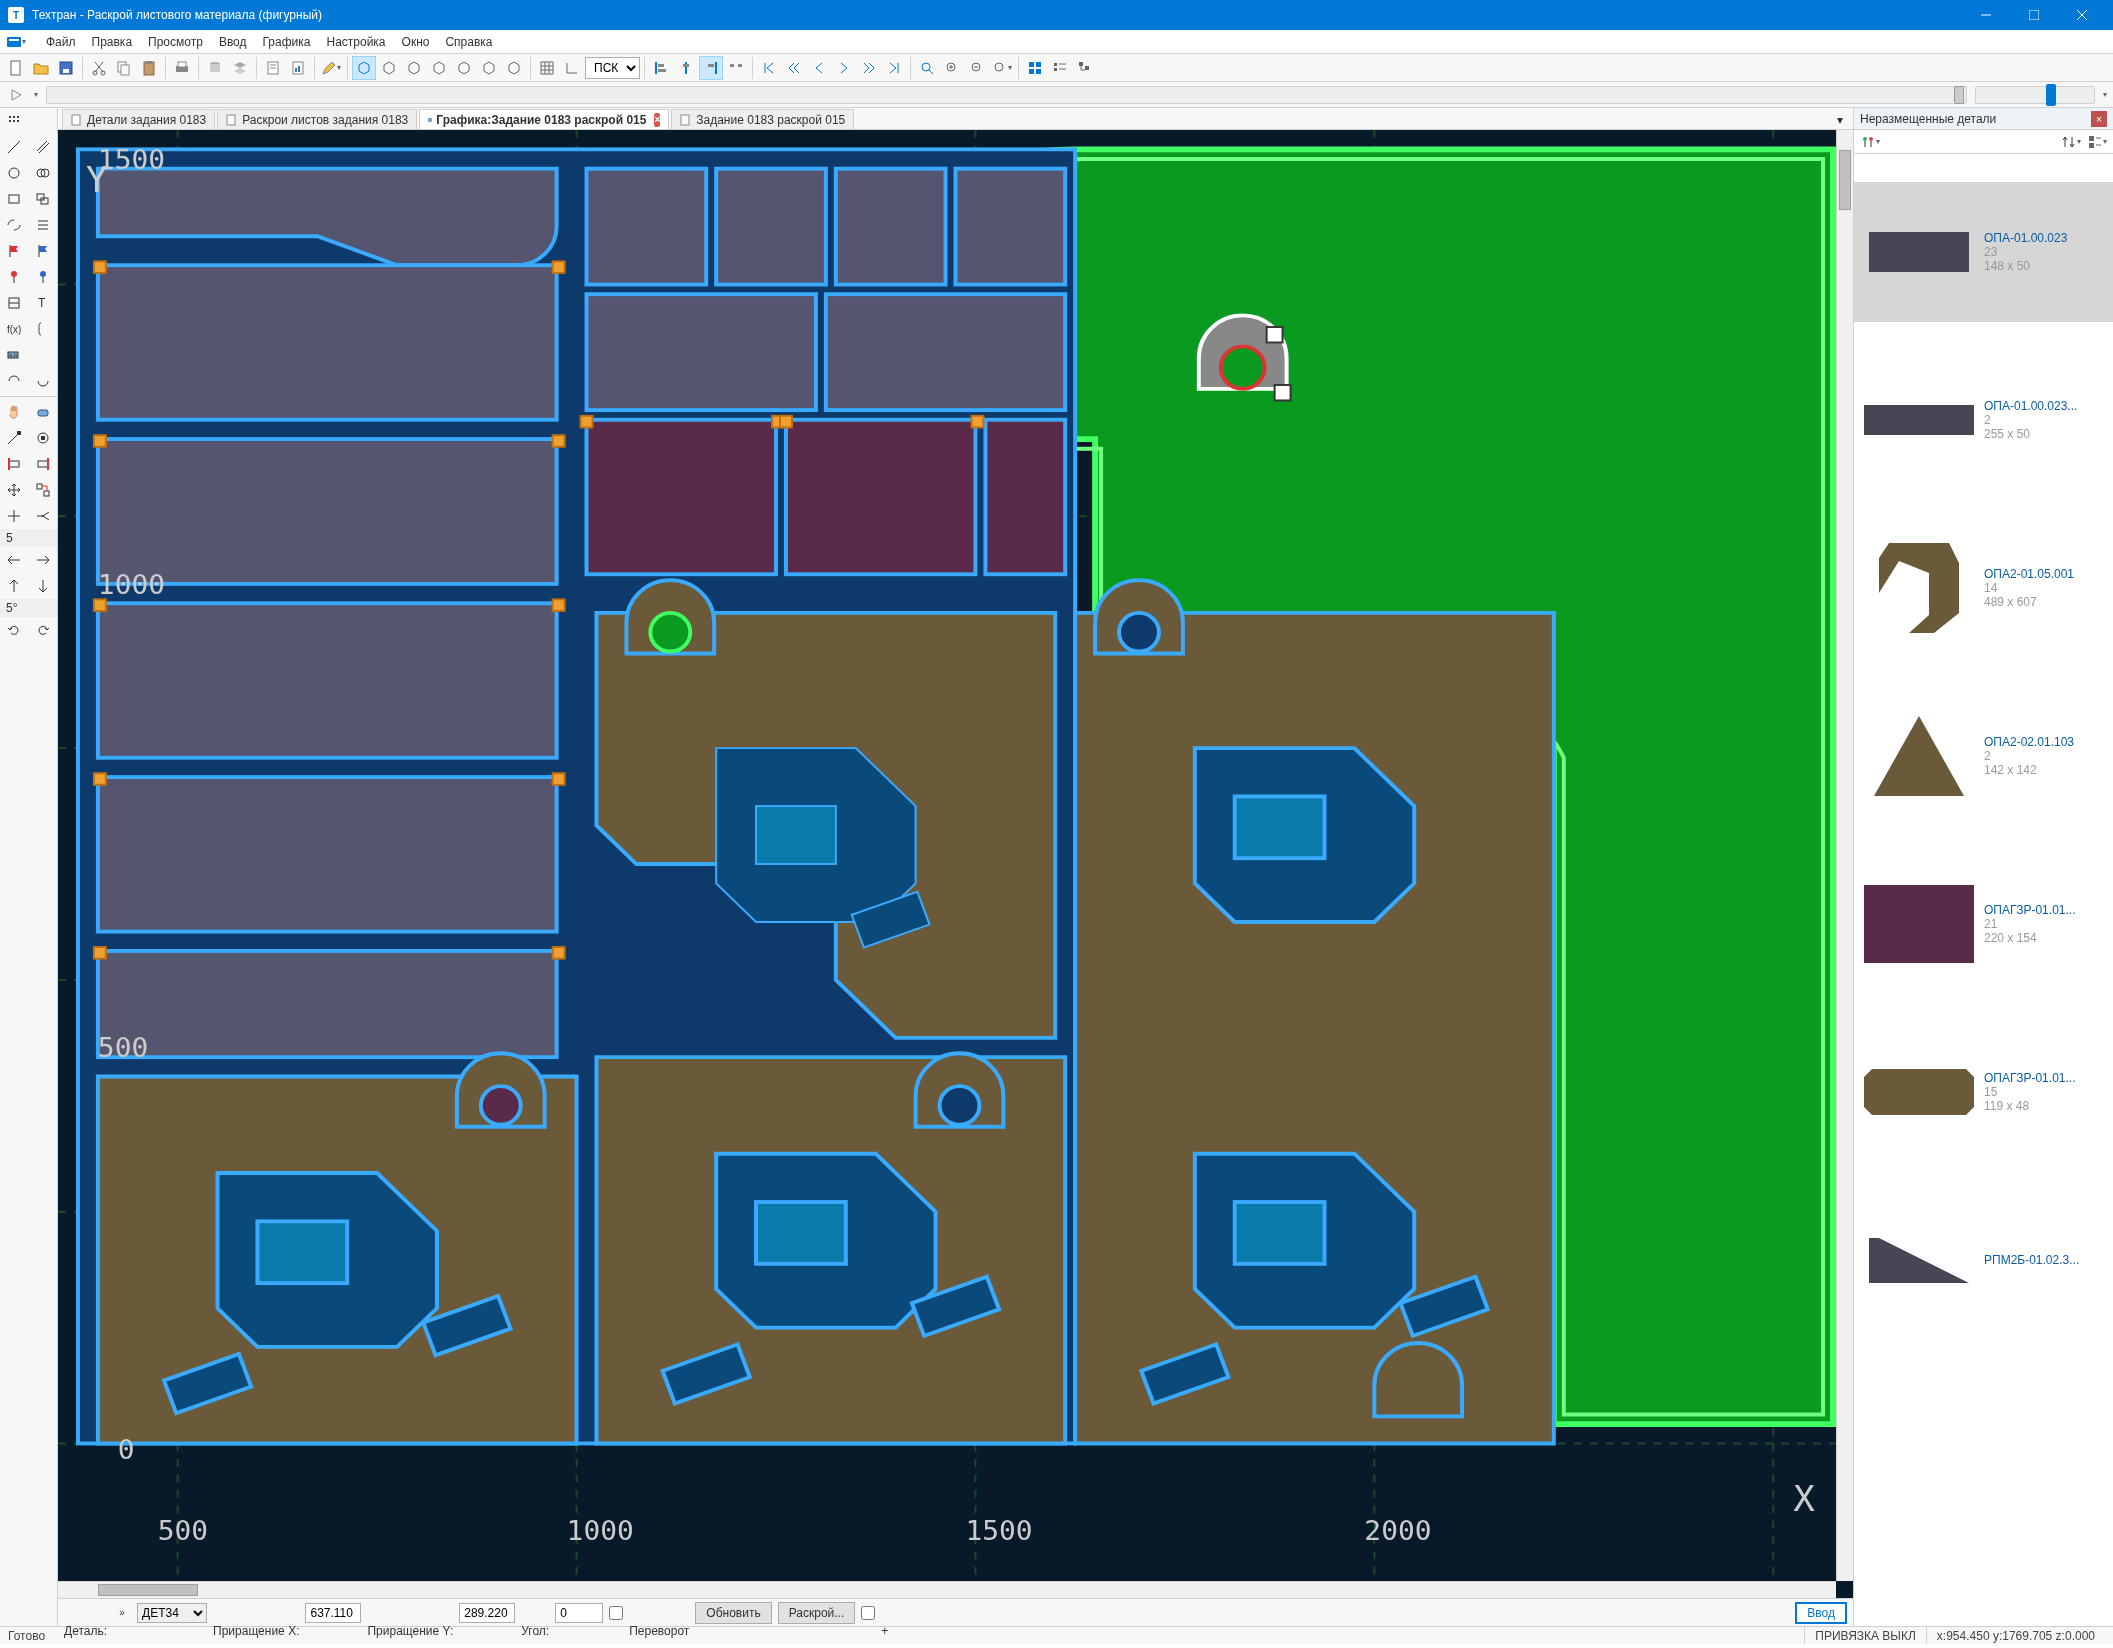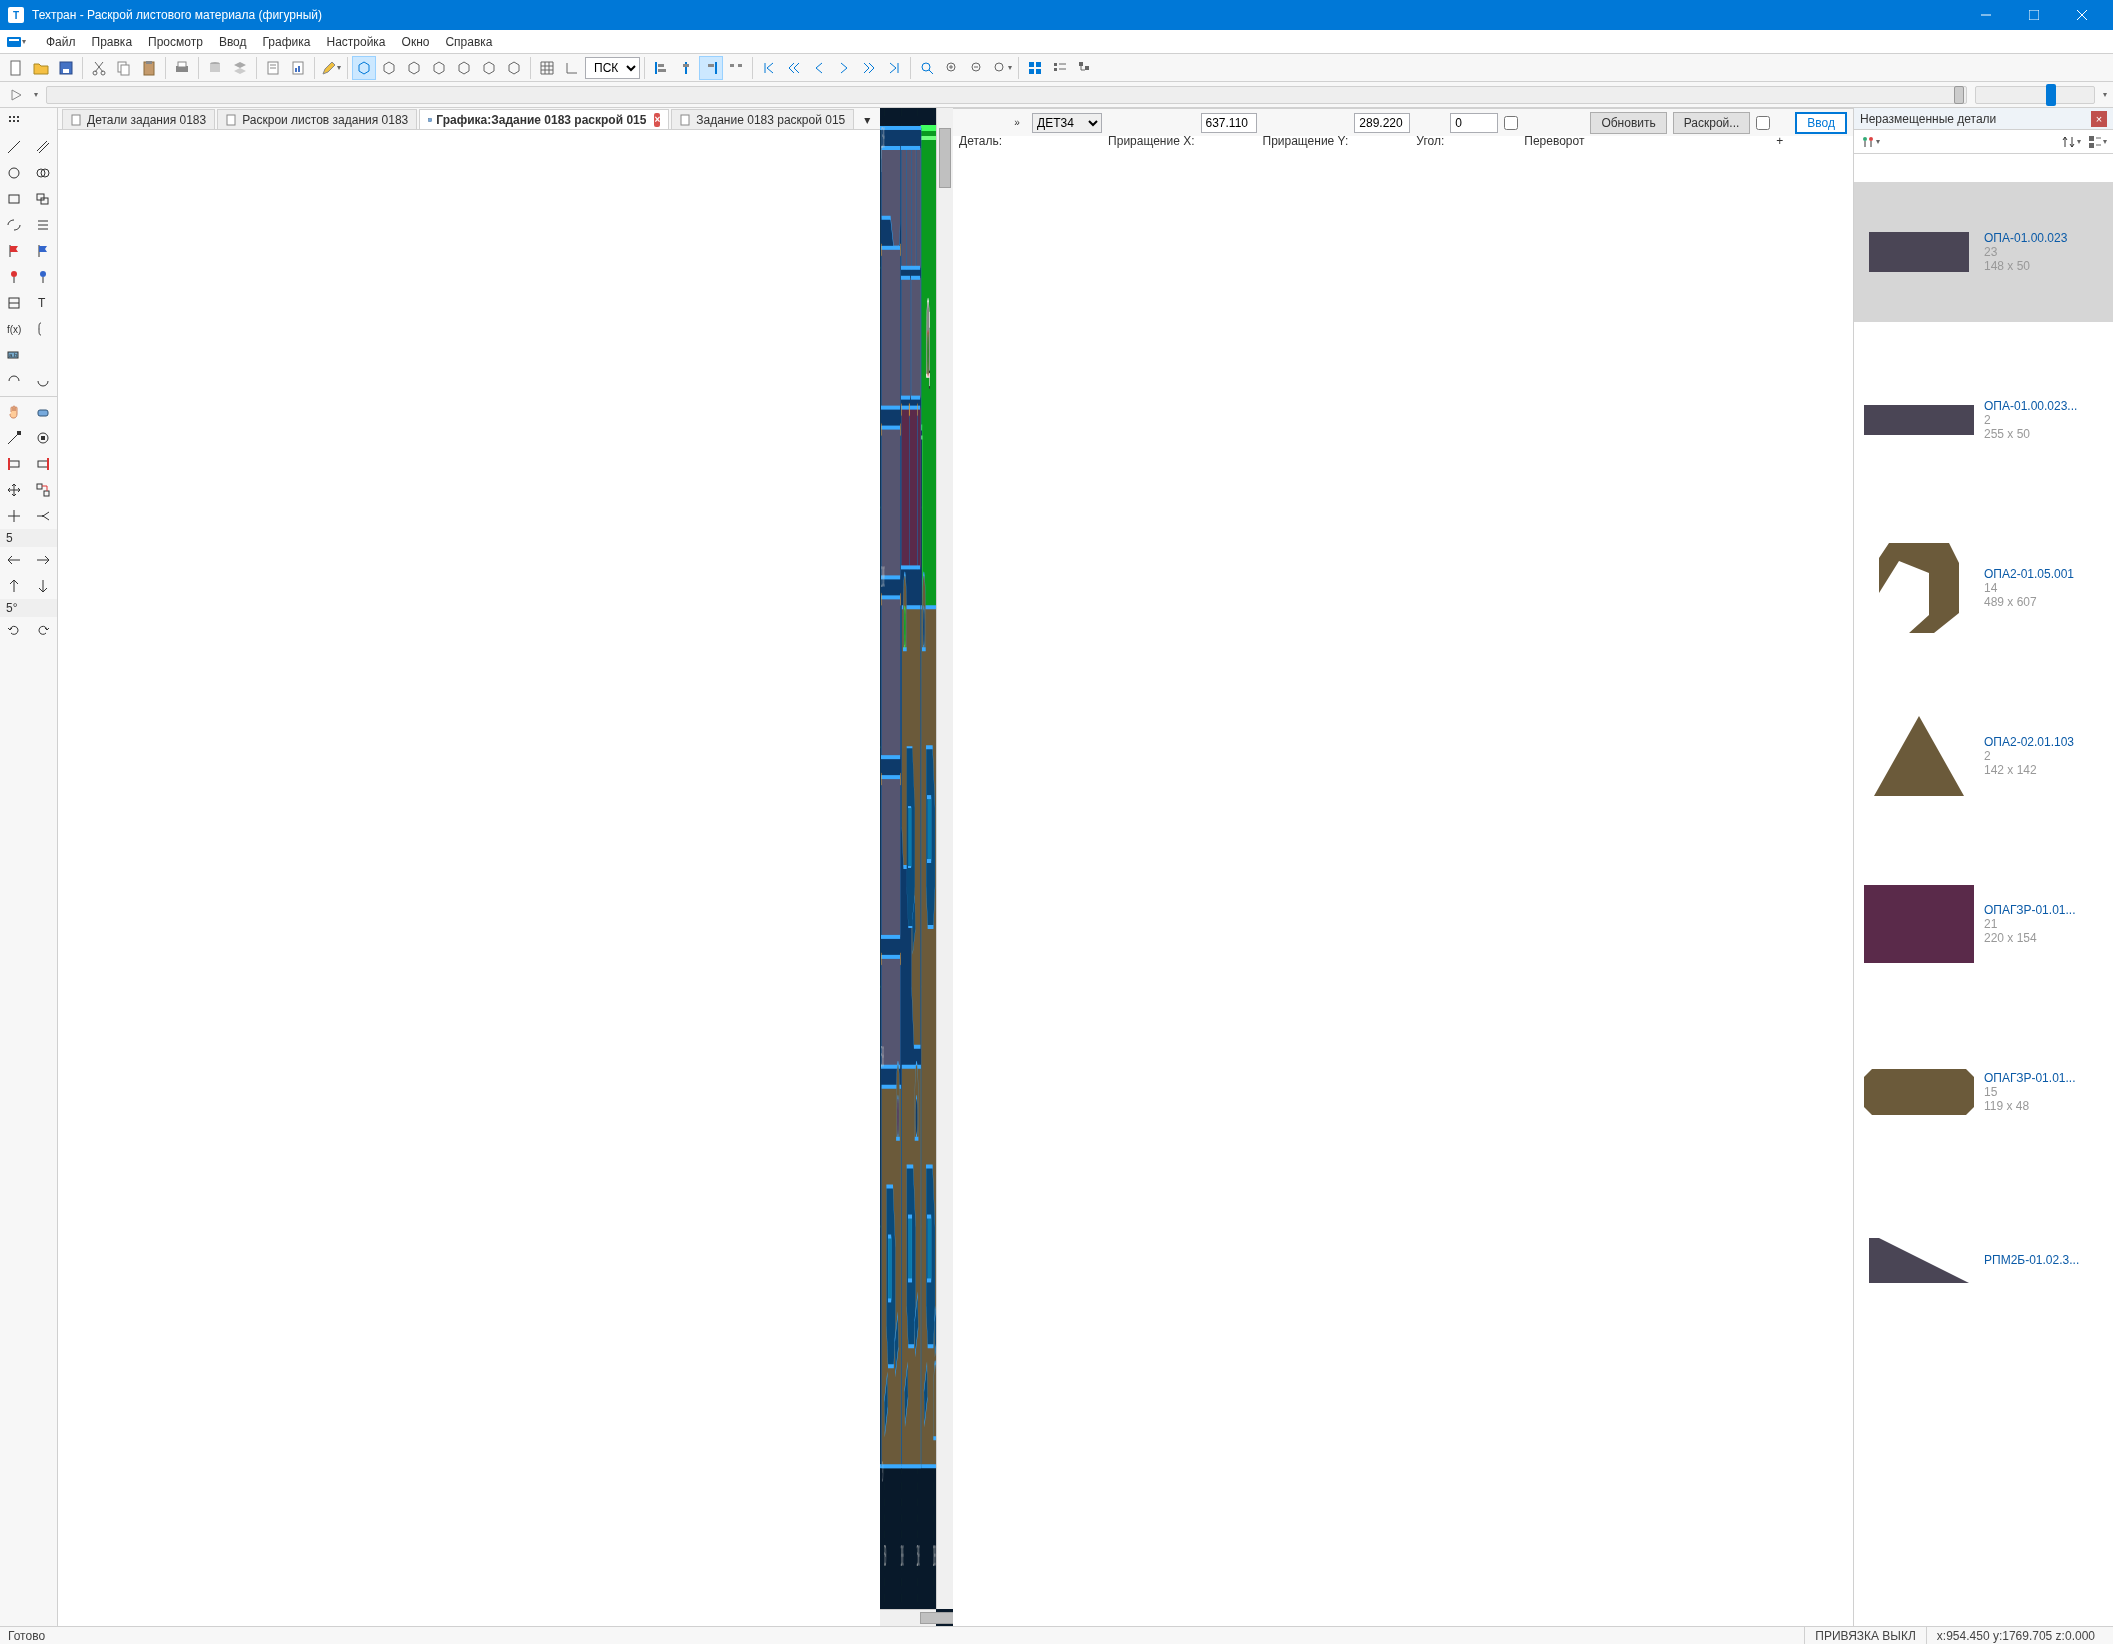--- a/index.html
+++ b/index.html
@@ -25,21 +25,21 @@
 .hslider { flex: 1; height: 18px; position: relative; background: #eee; border: 1px solid #d0d0d0; border-radius: 2px;}
 .hslider .thumb { position: absolute; top: -1px; height: 18px; width: 10px; background: #ccc; border: 1px solid #999; border-radius: 2px;}
 .mini-slider { width: 120px; height: 18px; position: relative; background: #eee; border: 1px solid #d0d0d0; border-radius:2px;}
 .mini-slider .thumb { position: absolute; top: -3px; height: 22px; width: 10px; background: #0078d7; border-radius:2px;}
 .main { display: flex; height: calc(100vh - 30px - 24px - 28px - 26px - 22px); }
 .left-palette { width: 58px; background: #f7f7f7; border-right: 1px solid #d0d0d0; display: flex; flex-direction: column; overflow: hidden;}
 .left-palette .pal-grid { display: grid; grid-template-columns: 1fr 1fr; }
 .pal-btn { height: 26px; display: flex; align-items: center; justify-content: center; border: 1px solid transparent; }
 .pal-sep { grid-column: 1 / -1; height: 1px; background: #d0d0d0; margin: 2px 0;}
 .pal-label { grid-column: 1 / -1; padding: 2px 6px; font-size: 12px; color: #333; background: #efefef;}
-.center { flex: 1; display: flex; min-width: 0;}
+.center { flex: 1; display: flex; flex-direction: column; min-width: 0;}
 .tabs-row { height: 22px; background: #f7f7f7; border-bottom: 1px solid #d0d0d0; display: flex; align-items: flex-end; padding: 0 4px; gap: 2px; }
 .doc-tab { display: flex; align-items: center; gap: 4px; padding: 2px 8px; background: #eee; border: 1px solid #d0d0d0; border-bottom: none; font-size: 12px; height: 20px; max-width: 250px; white-space: nowrap; overflow:hidden;}
 .doc-tab.active { background: #fff; font-weight: bold; }
 .doc-tab .tab-close { width: 14px; height: 14px; background: #d9534f; color: #fff; display: flex; align-items: center; justify-content: center; font-size: 10px; border-radius: 2px; margin-left:4px;}
 .doc-tab .tab-ico { width:12px; height:12px; }
 .tabs-spacer { flex:1; }
 .tabs-menu-btn { width:18px; height:18px; display:flex; align-items:center; justify-content:center;}
 .canvas-wrap { flex: 1; position: relative; background: #0a1a2a; overflow: hidden; }
 .canvas-wrap svg { width: 100%; height: 100%; display: block; }
 .vscroll { position:absolute; right:0; top:0; bottom:17px; width:17px; background:#f0f0f0; border-left:1px solid #d0d0d0;}

